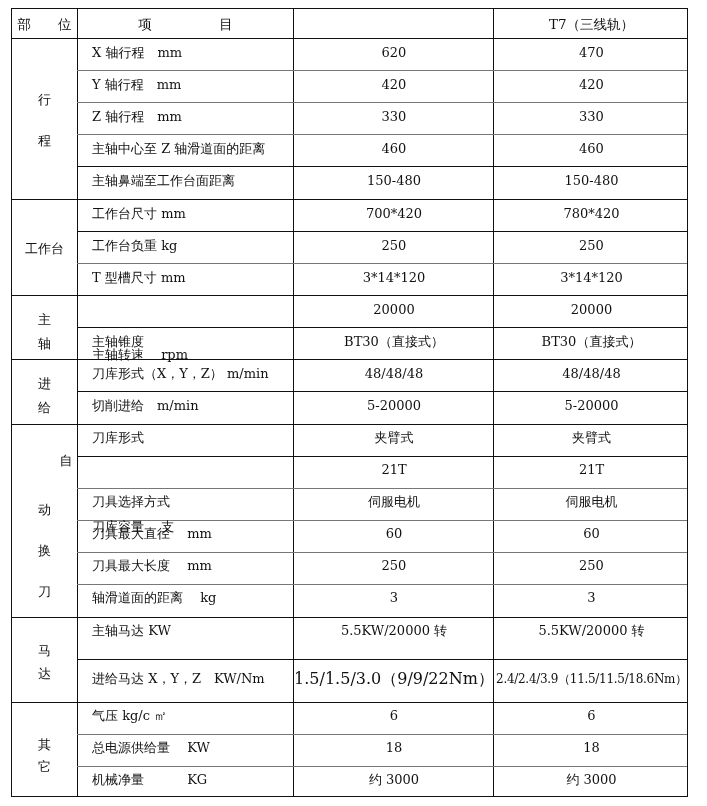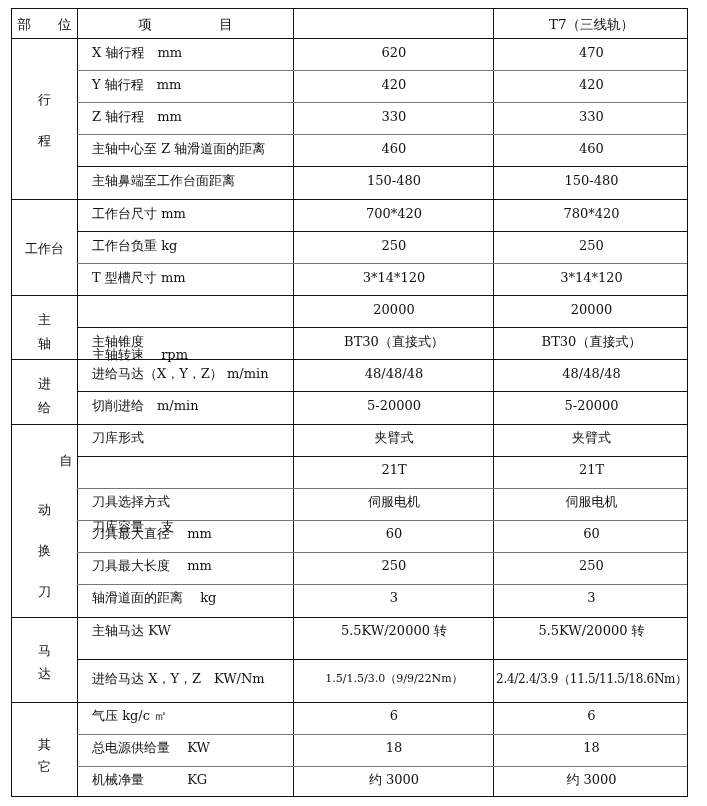--- a/index.html
+++ b/index.html
@@ -116,21 +116,21 @@
   <div class="cell c-v2" style="top:261px;">3*14*120</div>
 
   <div class="cell c-item" style="top:293px;margin-top:45px;">主轴转速　 rpm</div>
   <div class="cell c-v1" style="top:293px;">20000</div>
   <div class="cell c-v2" style="top:293px;">20000</div>
 
   <div class="cell c-item" style="top:325px;">主轴锥度</div>
   <div class="cell c-v1" style="top:325px;">BT30（直接式）</div>
   <div class="cell c-v2" style="top:325px;">BT30（直接式）</div>
 
-  <div class="cell c-item" style="top:357px;">进给马达（X，Y，Z）  m/min</div>
+  <div class="cell c-item" style="top:357px;">刀库形式（X，Y，Z）  m/min</div>
   <div class="cell c-v1" style="top:357px;">48/48/48</div>
   <div class="cell c-v2" style="top:357px;">48/48/48</div>
 
   <div class="cell c-item" style="top:389px;">切削进给　m/min</div>
   <div class="cell c-v1" style="top:389px;">5-20000</div>
   <div class="cell c-v2" style="top:389px;">5-20000</div>
 
   <div class="cell c-item" style="top:421px;">刀库形式</div>
   <div class="cell c-v1" style="top:421px;">夹臂式</div>
   <div class="cell c-v2" style="top:421px;">夹臂式</div>
@@ -153,21 +153,21 @@
 
   <div class="cell c-item" style="top:581px;">轴滑道面的距离　 kg</div>
   <div class="cell c-v1" style="top:581px;">3</div>
   <div class="cell c-v2" style="top:581px;">3</div>
 
   <div class="cell c-item" style="top:614px;">主轴马达 KW</div>
   <div class="cell c-v1" style="top:614px;">5.5KW/20000 转</div>
   <div class="cell c-v2" style="top:614px;">5.5KW/20000 转</div>
 
   <div class="cell c-item" style="top:662px;">进给马达 X，Y，Z　KW/Nm</div>
-  <div class="cell c-v1" style="top:662px; font-size:11px;text-align:center;">1.5/1.5/3.0（9/9/22Nm）</div>
+  <div class="cell c-v1" style="top:662px; font-size:16px;text-align:center;">1.5/1.5/3.0（9/9/22Nm）</div>
   <div class="cell c-v2" style="top:662px; font-size:12px; letter-spacing:-0.3px;">2.4/2.4/3.9（11.5/11.5/18.6Nm）</div>
 
   <div class="cell c-item" style="top:699px;">气压 kg/c ㎡</div>
   <div class="cell c-v1" style="top:699px;">6</div>
   <div class="cell c-v2" style="top:699px;">6</div>
 
   <div class="cell c-item" style="top:731px;">总电源供给量　 KW</div>
   <div class="cell c-v1" style="top:731px;">18</div>
   <div class="cell c-v2" style="top:731px;">18</div>
 

